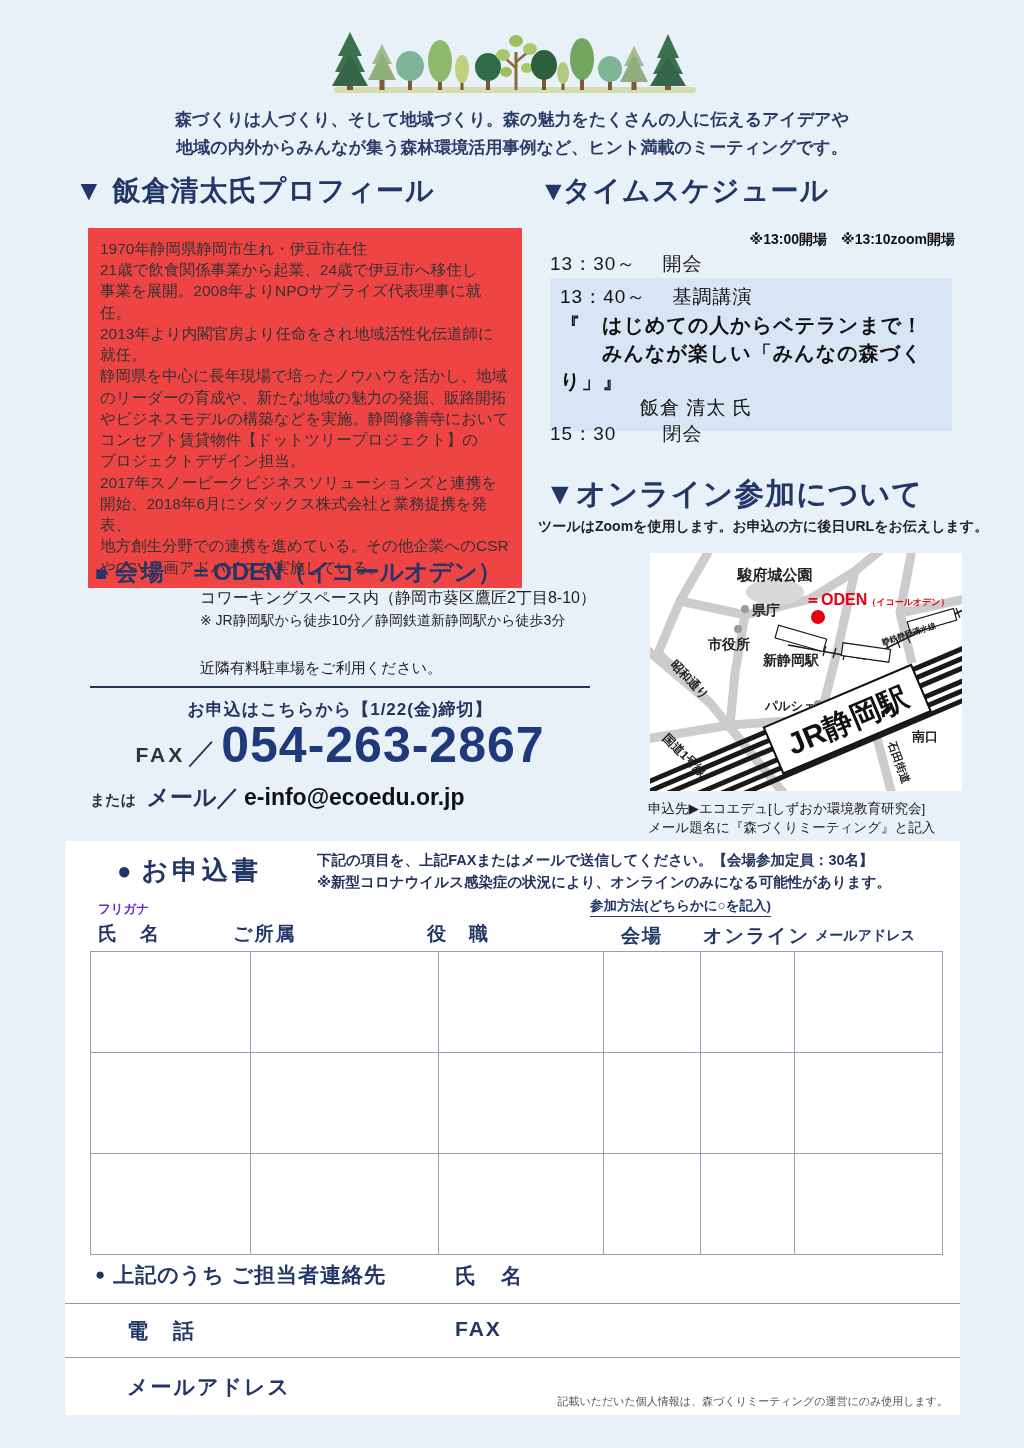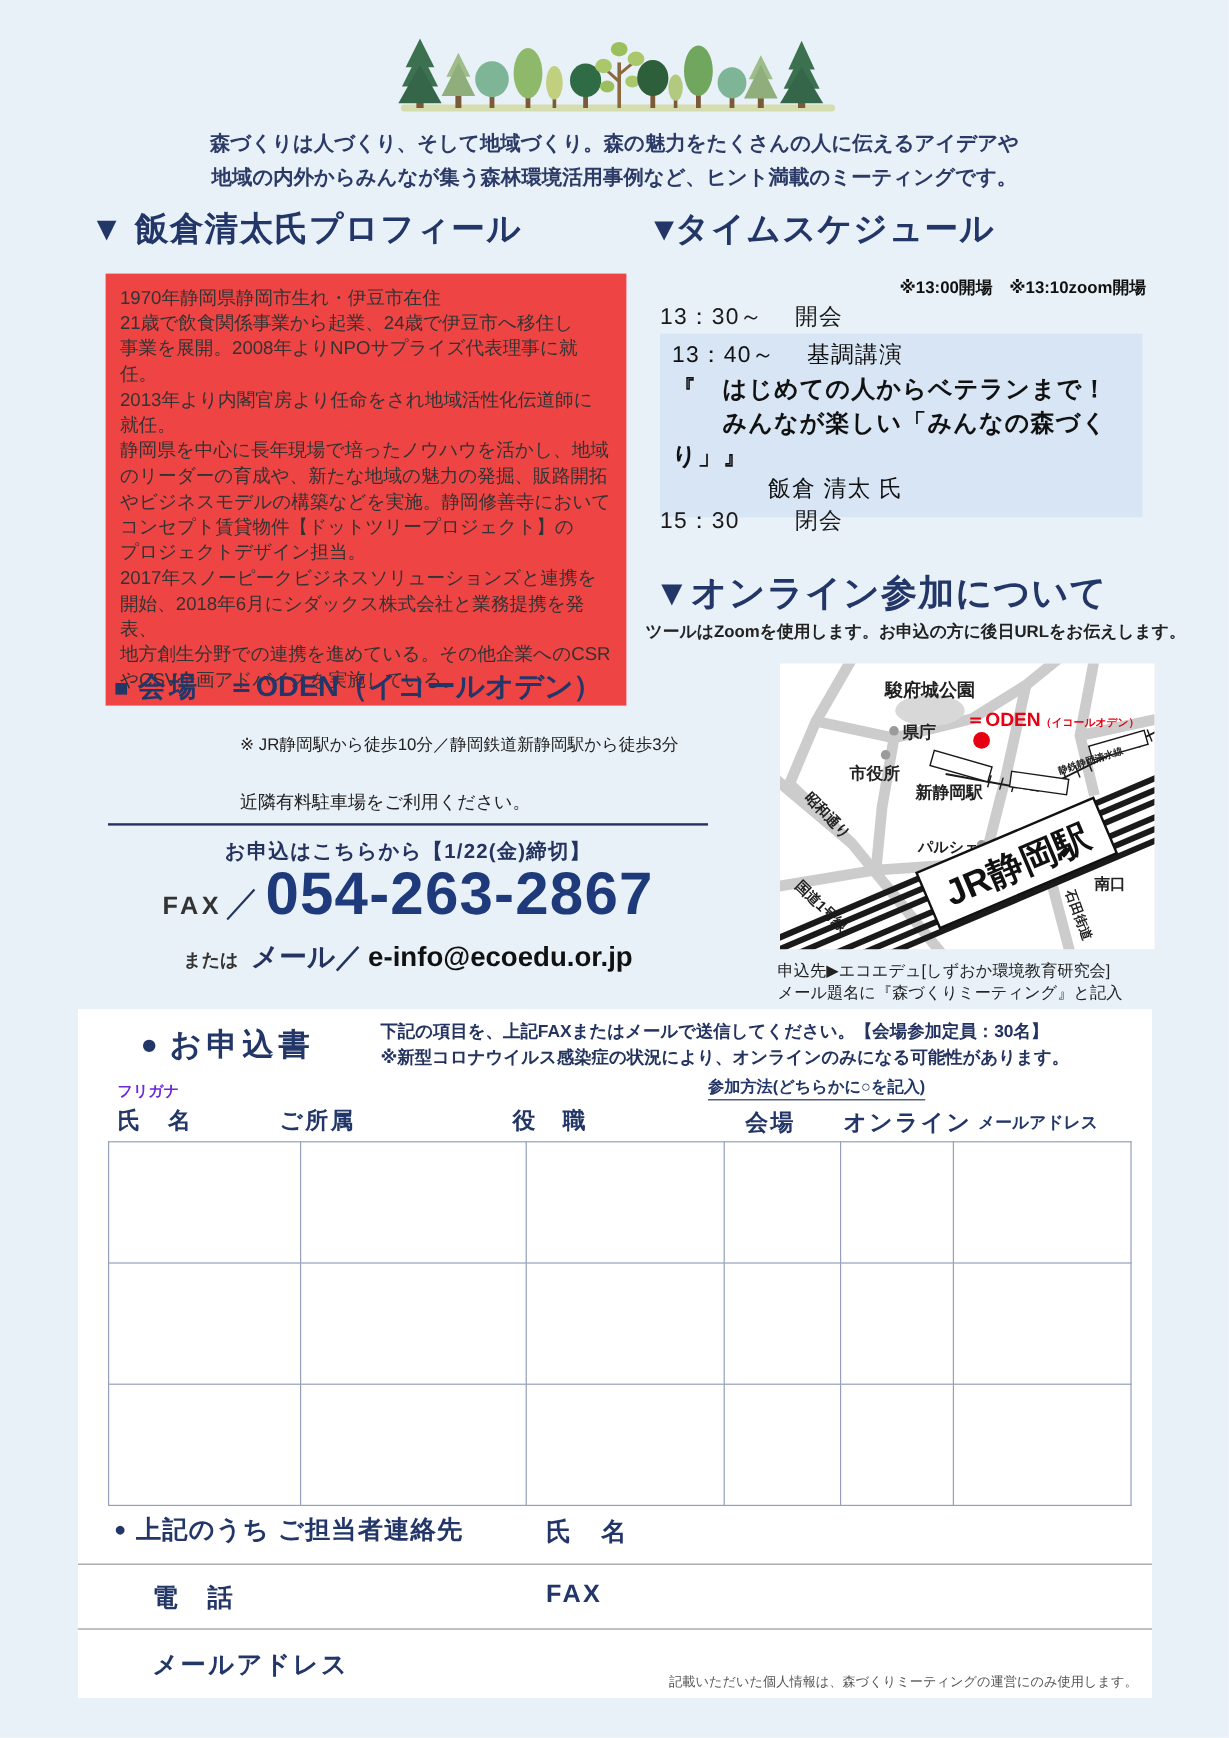--- a/index.html
+++ b/index.html
@@ -27,21 +27,21 @@
   .venue-line .sq{color:#233668;font-size:20px;margin-right:8px;}
   .venue-line .lbl{color:#233668;font-size:23px;font-weight:bold;letter-spacing:3px;margin-right:22px;}
   .venue-line .nm{color:#233668;font-size:24px;font-weight:bold;}
   .venue-sub{color:#222;font-weight:500;}
   .divider{width:500px;height:2px;background:#24335f;}
   .deadline{width:500px;text-align:center;font-size:17px;font-weight:bold;color:#24335f;letter-spacing:1px;}
   .fax-row{width:500px;display:flex;align-items:baseline;justify-content:center;}
   .fax-row .fl{font-size:21px;font-weight:bold;color:#333;letter-spacing:3px;margin-right:2px;}
   .fax-row .slash{font-size:30px;color:#24335f;margin-right:4px;}
   .fax-row .num{font-size:50px;font-weight:bold;color:#1f3a7a;letter-spacing:1px;}
-  .mail-row{width:500px;text-align:center;}
+  .mail-row{width:500px;text-align:left;}
   .mail-row .or{font-size:15px;font-weight:bold;color:#333;margin-right:6px;}
   .mail-row .ml{font-size:23px;font-weight:bold;color:#24335f;}
   .mail-row .em{font-size:23px;font-weight:bold;color:#111;}
   .contact-info{font-size:13.5px;font-weight:500;color:#222;line-height:1.4;}
   .form-box{width:895px;height:574px;background:#ffffff;}
   .form-title-row{display:flex;align-items:center;}
   .form-title-row .b{color:#233668;font-size:24px;margin-right:10px;}
   .form-title-row .t{color:#233668;font-size:26px;font-weight:bold;letter-spacing:4px;}
   .form-inst{font-size:14.5px;font-weight:bold;color:#24335f;line-height:1.55;}
   .furigana{font-size:12.5px;color:#6d28d9;font-weight:bold;}
@@ -158,20 +158,21 @@
 
   <div class="abs section-heading" style="left:545px;top:474px;font-size:30px;">▼オンライン参加について</div>
 
   <div class="abs online-text" style="left:538px;top:518px;">ツールはZoomを使用します。お申込の方に後日URLをお伝えします。</div>
 
   <div class="abs venue-line" style="left:95px;top:556px;">
     <span class="sq">■</span>
     <span class="lbl">会場</span>
     <span class="nm">＝ODEN（イコールオデン）</span>
   </div>
+  <div class="abs venue-sub" style="left:200px;top:588px;font-size:16px;">コワーキングスペース内（静岡市葵区鷹匠2丁目8-10）</div>
   <div class="abs venue-sub" style="left:200px;top:612px;font-size:14px;">※ JR静岡駅から徒歩10分／静岡鉄道新静岡駅から徒歩3分</div>
   <div class="abs venue-sub" style="left:200px;top:659px;font-size:15px;">近隣有料駐車場をご利用ください。</div>
 
   <div class="abs divider" style="left:90px;top:686px;"></div>
 
   <div class="abs deadline" style="left:90px;top:698px;">お申込はこちらから【1/22(金)締切】</div>
 
   <div class="abs fax-row" style="left:90px;top:716px;">
     <span class="fl">FAX</span>
     <span class="slash">／</span>

